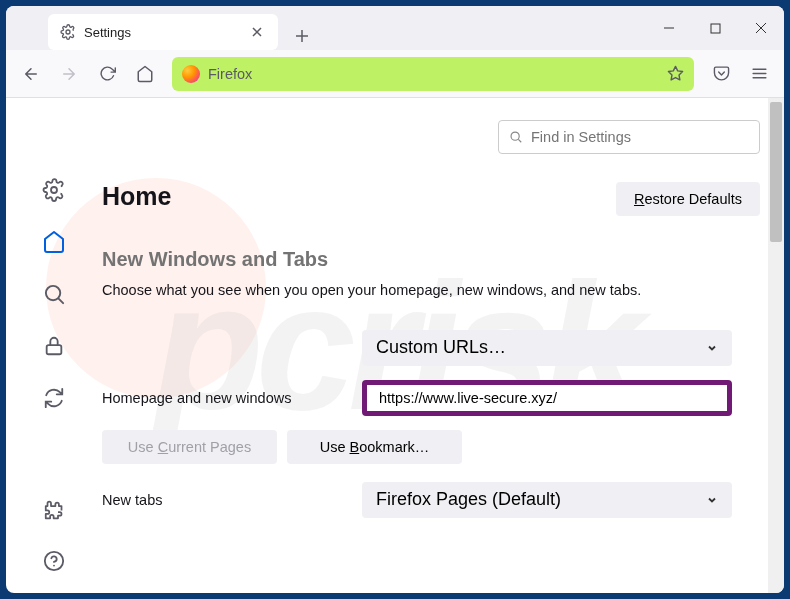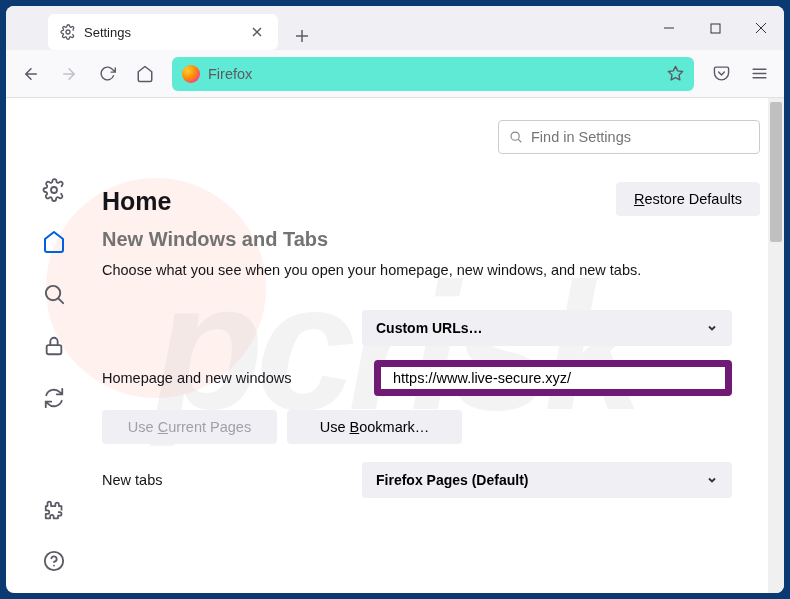--- a/index.html
+++ b/index.html
@@ -10,48 +10,48 @@
   .tab-icon { width: 16px; height: 16px; }
   .tab-title { flex: 1; font-size: 13px; color: #222; }
   .tab-close { width: 18px; height: 18px; display: flex; align-items: center; justify-content: center; color: #555; cursor: pointer; }
   .newtab-btn { margin-left: 10px; width: 28px; height: 28px; display: flex; align-items: center; justify-content: center; color: #555; cursor: pointer; }
   .win-controls { margin-left: auto; display: flex; }
   .win-btn { width: 46px; height: 44px; display: flex; align-items: center; justify-content: center; color: #333; cursor: pointer; }
 
   .toolbar { display: flex; align-items: center; height: 48px; padding: 0 8px; gap: 4px; background: #f9f9fb; border-bottom: 1px solid #e0e0e0; }
   .tb-btn { width: 34px; height: 34px; display: flex; align-items: center; justify-content: center; border-radius: 4px; cursor: pointer; color: #5b5b66; }
   .tb-btn.disabled { color: #c0c0c0; cursor: default; }
-  .urlbar { flex: 1; display: flex; align-items: center; background: #5eead4; border-radius: 6px; height: 34px; padding: 0 10px; gap: 8px; margin: 0 6px; }
+  .urlbar { flex: 1; display: flex; align-items: center; background: #bef264; border-radius: 6px; height: 34px; padding: 0 10px; gap: 8px; margin: 0 6px; }
   .ff-logo { width: 18px; height: 18px; border-radius: 50%; background: radial-gradient(circle at 30% 30%, #ffcb3d 0%, #ff9500 40%, #ff4f5e 70%, #9059ff 100%); }
   .url-prefix { font-size: 14.5px; color: #5b5b66; }
   .url-path { font-size: 14.5px; color: #0c0c0d; }
   .url-actions { margin-left: auto; display: flex; gap: 6px; }
 
   .content-wrap { flex: 1; display: flex; position: relative; overflow: hidden; }
   .watermark { position: absolute; top: 50%; left: 50%; transform: translate(-50%, -50%); font-size: 180px; font-weight: 700; color: rgba(200, 200, 200, 0.22); letter-spacing: -8px; pointer-events: none; z-index: 0; font-style: italic; }
   .wm-circle { position: absolute; top: 80px; left: 40px; width: 220px; height: 220px; border-radius: 50%; background: rgba(255, 100, 50, 0.09); pointer-events: none; z-index: 0; }
 
   .sidebar { width: 96px; padding-top: 78px; display: flex; flex-direction: column; align-items: center; gap: 24px; z-index: 1; }
   .side-icon { width: 28px; height: 28px; display: flex; align-items: center; justify-content: center; color: #5b5b66; cursor: pointer; }
   .side-icon.active { color: #0060df; }
   .side-spacer { flex: 1; }
 
   .main { flex: 1; padding: 22px 24px 0 0; z-index: 1; position: relative; }
   .search-row { display: flex; justify-content: flex-end; margin-bottom: 28px; align-items: flex-end; }
   .search-box { width: 262px; height: 34px; border: 1px solid #ccc; border-radius: 4px; display: flex; align-items: center; padding: 0 10px; gap: 8px; background: #fff; }
   .search-box input { border: none; outline: none; flex: 1; font-size: 14.5px; background: transparent; }
-  .heading-row { display: flex; align-items: flex-end; margin-bottom: 12px; }
+  .heading-row { display: flex; align-items: flex-start; margin-bottom: 32px; }
   .heading { font-size: 25px; font-weight: 600; color: #15141a; }
   .restore-btn { margin-left: auto; background: #f0f0f4; border: none; border-radius: 4px; padding: 9px 18px; font-size: 14.5px; cursor: pointer; }
   .subheading { font-size: 20px; font-weight: 600; color: #737373; margin-bottom: 9px; }
   .desc { font-size: 14.5px; color: #15141a; margin-bottom: 28px; line-height: 1.5; }
   .field-row { display: flex; align-items: center; margin-bottom: 14px; gap: 20px; }
   .field-label { width: 240px; font-size: 14.5px; color: #15141a; }
-  .dropdown { flex: 1; max-width: 370px; height: 36px; background: #f0f0f4; border: none; border-radius: 4px; padding: 0 14px; display: flex; align-items: center; justify-content: space-between; font-size: 14px; cursor: pointer; font-weight: 700; }
-  .text-input { flex: 1; max-width: 370px; height: 36px; border: 7px solid #701a75; border-radius: 4px; padding: 0 12px; font-size: 14.5px; outline: none; margin-left: 12px; }
+  .dropdown { flex: 1; max-width: 370px; height: 36px; background: #f0f0f4; border: none; border-radius: 4px; padding: 0 14px; display: flex; align-items: center; justify-content: space-between; font-size: 18px; cursor: pointer; font-weight: 400; }
+  .text-input { flex: 1; max-width: 370px; height: 36px; border: 5px solid #701a75; border-radius: 4px; padding: 0 12px; font-size: 14.5px; outline: none; }
   .btn-row { display: flex; gap: 10px; justify-content: flex-start; max-width: 630px; margin-bottom: 18px; }
   .btn { background: #f0f0f4; border: none; border-radius: 4px; padding: 9px 16px; font-size: 14.5px; cursor: pointer; min-width: 175px; white-space: nowrap; overflow: hidden; }
   .btn.disabled { color: #a0a0a8; cursor: default; }
 
   .scrollbar { position: absolute; right: 0; top: 0; width: 16px; height: 100%; background: #f0f0f0; }
   .scroll-thumb { position: absolute; right: 2px; top: 4px; width: 12px; height: 140px; background: #c0c0c0; border-radius: 2px; cursor: pointer; }
 
   svg { display: block; }
 </style>
 </head>

